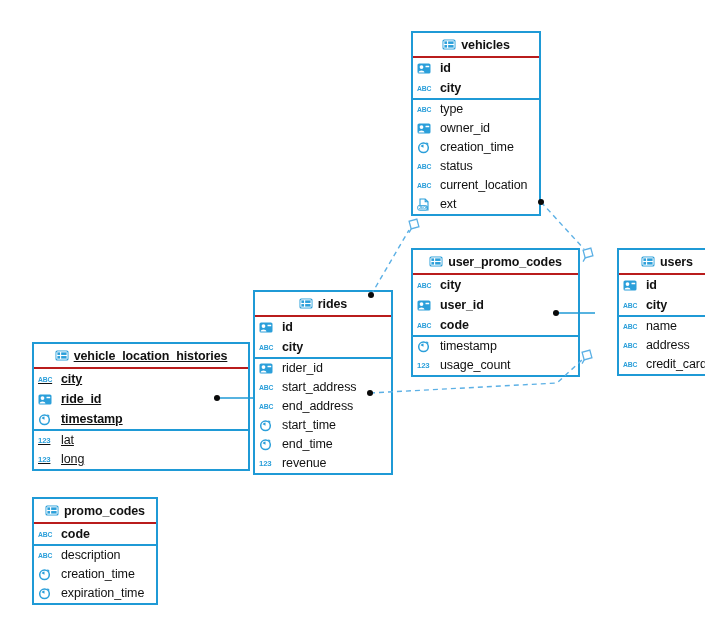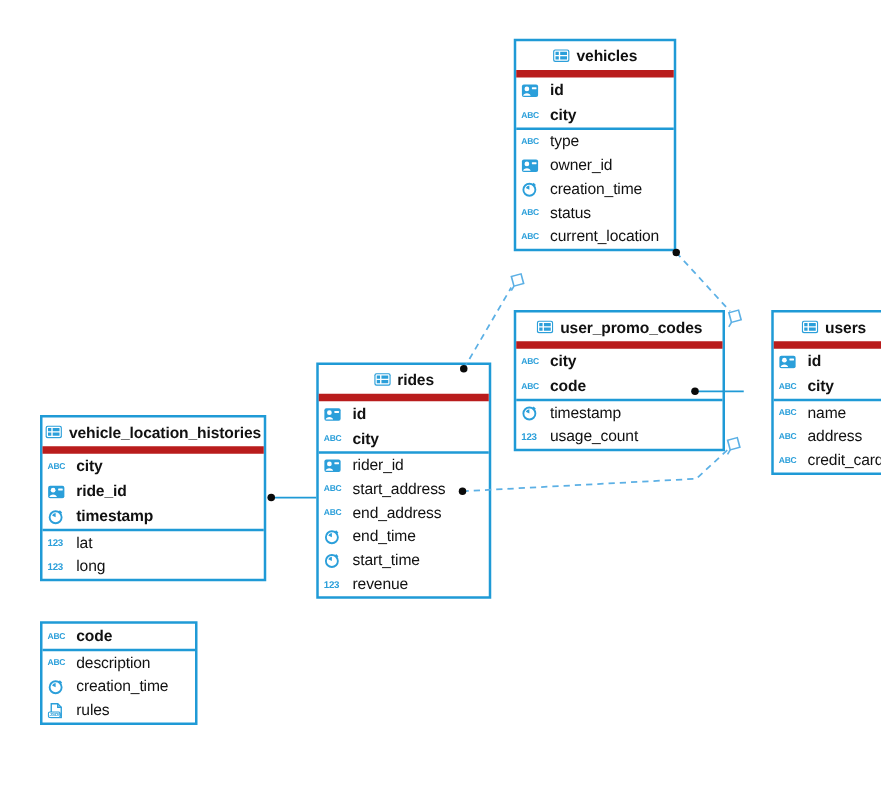--- a/index.html
+++ b/index.html
@@ -6,21 +6,21 @@
   #canvas{
     position:relative;width:705px;height:636px;background:#fff;overflow:hidden;
     font-family:"Liberation Sans", sans-serif;color:#111;
   }
   .table{
     position:absolute;background:#fff;border:2px solid #1f9ad6;z-index:1;
     font-size:12.5px;letter-spacing:-0.1px;box-sizing:border-box;
   }
   .thead{
     height:23px;display:flex;align-items:center;justify-content:center;gap:5px;
-    border-bottom:6px solid #b91c1c;font-weight:700;white-space:nowrap;padding:0 3px;
+    border-bottom:2px solid #b91c1c;font-weight:700;white-space:nowrap;padding:0 3px;
   }
   .col{
     display:flex;align-items:center;gap:4px;padding:0 5px 0 4px;white-space:nowrap;
   }
   .keys .col{height:20px;font-weight:700;}
   .cols{border-top:2px solid #1f9ad6;}
   .cols .col{height:19px;font-weight:400;}
   .icon{flex:0 0 19px;display:flex;justify-content:flex-start;}
   .abc{font-size:6.8px;font-weight:700;color:#2b9fda;letter-spacing:-0.2px;}
   .n123{font-size:7.8px;font-weight:700;color:#2b9fda;letter-spacing:-0.2px;}
@@ -131,290 +131,322 @@
             <span class="abc">ABC</span>
           </span>
           <span class="cname">status</span>
         </div>
         <div class="col">
           <span class="icon">
             <span class="abc">ABC</span>
           </span>
           <span class="cname">current_location</span>
         </div>
-      </div>
-    </div>
-    <div class="table" style="left: 411px; top: 248px; width: 169px;">
-      <div class="thead">
-        <span style="display: flex;">
-          <svg width="14" height="11" viewBox="0 0 14 11">
-            <rect x="0.5" y="0.5" width="13" height="10" rx="1.6" fill="#2b9fda"></rect>
-            <rect x="1.9" y="1.9" width="10.2" height="7.2" rx="0.6" fill="none" stroke="#fff" stroke-width="1"></rect>
-            <line x1="1.9" y1="5.5" x2="12.1" y2="5.5" stroke="#fff" stroke-width="1.1"></line>
-            <line x1="5.6" y1="1.9" x2="5.6" y2="9.1" stroke="#fff" stroke-width="1.1"></line>
-          </svg>
-        </span>
-        <span>user_promo_codes</span>
-      </div>
-      <div class="keys">
-        <div class="col">
-          <span class="icon">
-            <span class="abc">ABC</span>
-          </span>
-          <span class="cname">city</span>
-        </div>
-        <div class="col">
-          <span class="icon">
-            <span class="abc">ABC</span>
-          </span>
-          <span class="cname">code</span>
-        </div>
-      </div>
-      <div class="cols">
-        <div class="col">
-          <span class="icon">
-            <svg width="13" height="13" viewBox="0 0 13 13">
-              <circle cx="6.5" cy="6.8" r="4.8" fill="none" stroke="#2b9fda" stroke-width="1.5"></circle>
-              <path d="M6.5 6.8 L6.5 3.4 A3.4 3.4 0 0 0 3.6 5.3 Z" fill="#2b9fda"></path>
-              <line x1="9.4" y1="1.8" x2="11.2" y2="3.5" stroke="#2b9fda" stroke-width="1.4"></line>
-            </svg>
-          </span>
-          <span class="cname">timestamp</span>
-        </div>
-        <div class="col">
-          <span class="icon">
-            <span class="n123">123</span>
-          </span>
-          <span class="cname">usage_count</span>
-        </div>
-      </div>
-    </div>
-    <div class="table" style="left: 617px; top: 248px; width: 100px;">
-      <div class="thead">
-        <span style="display: flex;">
-          <svg width="14" height="11" viewBox="0 0 14 11">
-            <rect x="0.5" y="0.5" width="13" height="10" rx="1.6" fill="#2b9fda"></rect>
-            <rect x="1.9" y="1.9" width="10.2" height="7.2" rx="0.6" fill="none" stroke="#fff" stroke-width="1"></rect>
-            <line x1="1.9" y1="5.5" x2="12.1" y2="5.5" stroke="#fff" stroke-width="1.1"></line>
-            <line x1="5.6" y1="1.9" x2="5.6" y2="9.1" stroke="#fff" stroke-width="1.1"></line>
-          </svg>
-        </span>
-        <span>users</span>
-      </div>
-      <div class="keys">
-        <div class="col">
-          <span class="icon">
-            <svg width="14" height="11" viewBox="0 0 14 11">
-              <rect x="0.5" y="0.5" width="13" height="10" rx="1.6" fill="#2b9fda"></rect>
-              <circle cx="4.5" cy="4.1" r="1.9" fill="#fff"></circle>
-              <path d="M1.5 9.6 C1.8 6.9 7.2 6.9 7.5 9.6 Z" fill="#fff"></path>
-              <rect x="8.5" y="2.8" width="3.7" height="1.5" rx="0.3" fill="#fff"></rect>
-            </svg>
-          </span>
-          <span class="cname">id</span>
-        </div>
-        <div class="col">
-          <span class="icon">
-            <span class="abc">ABC</span>
-          </span>
-          <span class="cname">city</span>
-        </div>
-      </div>
-      <div class="cols">
-        <div class="col">
-          <span class="icon">
-            <span class="abc">ABC</span>
-          </span>
-          <span class="cname">name</span>
-        </div>
-        <div class="col">
-          <span class="icon">
-            <span class="abc">ABC</span>
-          </span>
-          <span class="cname">address</span>
-        </div>
-        <div class="col">
-          <span class="icon">
-            <span class="abc">ABC</span>
-          </span>
-          <span class="cname">credit_card</span>
-        </div>
-      </div>
-    </div>
-    <div class="table" style="left: 253px; top: 290px; width: 140px;">
-      <div class="thead">
-        <span style="display: flex;">
-          <svg width="14" height="11" viewBox="0 0 14 11">
-            <rect x="0.5" y="0.5" width="13" height="10" rx="1.6" fill="#2b9fda"></rect>
-            <rect x="1.9" y="1.9" width="10.2" height="7.2" rx="0.6" fill="none" stroke="#fff" stroke-width="1"></rect>
-            <line x1="1.9" y1="5.5" x2="12.1" y2="5.5" stroke="#fff" stroke-width="1.1"></line>
-            <line x1="5.6" y1="1.9" x2="5.6" y2="9.1" stroke="#fff" stroke-width="1.1"></line>
-          </svg>
-        </span>
-        <span>rides</span>
-      </div>
-      <div class="keys">
-        <div class="col">
-          <span class="icon">
-            <svg width="14" height="11" viewBox="0 0 14 11">
-              <rect x="0.5" y="0.5" width="13" height="10" rx="1.6" fill="#2b9fda"></rect>
-              <circle cx="4.5" cy="4.1" r="1.9" fill="#fff"></circle>
-              <path d="M1.5 9.6 C1.8 6.9 7.2 6.9 7.5 9.6 Z" fill="#fff"></path>
-              <rect x="8.5" y="2.8" width="3.7" height="1.5" rx="0.3" fill="#fff"></rect>
-            </svg>
-          </span>
-          <span class="cname">id</span>
-        </div>
-        <div class="col">
-          <span class="icon">
-            <span class="abc">ABC</span>
-          </span>
-          <span class="cname">city</span>
-        </div>
-      </div>
-      <div class="cols">
-        <div class="col">
-          <span class="icon">
-            <svg width="14" height="11" viewBox="0 0 14 11">
-              <rect x="0.5" y="0.5" width="13" height="10" rx="1.6" fill="#2b9fda"></rect>
-              <circle cx="4.5" cy="4.1" r="1.9" fill="#fff"></circle>
-              <path d="M1.5 9.6 C1.8 6.9 7.2 6.9 7.5 9.6 Z" fill="#fff"></path>
-              <rect x="8.5" y="2.8" width="3.7" height="1.5" rx="0.3" fill="#fff"></rect>
-            </svg>
-          </span>
-          <span class="cname">rider_id</span>
-        </div>
-        <div class="col">
-          <span class="icon">
-            <span class="abc">ABC</span>
-          </span>
-          <span class="cname">start_address</span>
-        </div>
-        <div class="col">
-          <span class="icon">
-            <span class="abc">ABC</span>
-          </span>
-          <span class="cname">end_address</span>
-        </div>
-        <div class="col">
-          <span class="icon">
-            <svg width="13" height="13" viewBox="0 0 13 13">
-              <circle cx="6.5" cy="6.8" r="4.8" fill="none" stroke="#2b9fda" stroke-width="1.5"></circle>
-              <path d="M6.5 6.8 L6.5 3.4 A3.4 3.4 0 0 0 3.6 5.3 Z" fill="#2b9fda"></path>
-              <line x1="9.4" y1="1.8" x2="11.2" y2="3.5" stroke="#2b9fda" stroke-width="1.4"></line>
-            </svg>
-          </span>
-          <span class="cname">end_time</span>
-        </div>
-        <div class="col">
-          <span class="icon">
-            <svg width="13" height="13" viewBox="0 0 13 13">
-              <circle cx="6.5" cy="6.8" r="4.8" fill="none" stroke="#2b9fda" stroke-width="1.5"></circle>
-              <path d="M6.5 6.8 L6.5 3.4 A3.4 3.4 0 0 0 3.6 5.3 Z" fill="#2b9fda"></path>
-              <line x1="9.4" y1="1.8" x2="11.2" y2="3.5" stroke="#2b9fda" stroke-width="1.4"></line>
-            </svg>
-          </span>
-          <span class="cname">start_time</span>
-        </div>
-        <div class="col">
-          <span class="icon">
-            <span class="n123">123</span>
-          </span>
-          <span class="cname">revenue</span>
-        </div>
-      </div>
-    </div>
-    <div class="table" style="left: 32px; top: 332px; width: 181px;">
-      <div class="thead">
-        <span style="display: flex;">
-          <svg width="14" height="11" viewBox="0 0 14 11">
-            <rect x="0.5" y="0.5" width="13" height="10" rx="1.6" fill="#2b9fda"></rect>
-            <rect x="1.9" y="1.9" width="10.2" height="7.2" rx="0.6" fill="none" stroke="#fff" stroke-width="1"></rect>
-            <line x1="1.9" y1="5.5" x2="12.1" y2="5.5" stroke="#fff" stroke-width="1.1"></line>
-            <line x1="5.6" y1="1.9" x2="5.6" y2="9.1" stroke="#fff" stroke-width="1.1"></line>
-          </svg>
-        </span>
-        <span>vehicle_location_histories</span>
-      </div>
-      <div class="keys">
-        <div class="col">
-          <span class="icon">
-            <span class="abc">ABC</span>
-          </span>
-          <span class="cname">city</span>
-        </div>
-        <div class="col">
-          <span class="icon">
-            <svg width="14" height="11" viewBox="0 0 14 11">
-              <rect x="0.5" y="0.5" width="13" height="10" rx="1.6" fill="#2b9fda"></rect>
-              <circle cx="4.5" cy="4.1" r="1.9" fill="#fff"></circle>
-              <path d="M1.5 9.6 C1.8 6.9 7.2 6.9 7.5 9.6 Z" fill="#fff"></path>
-              <rect x="8.5" y="2.8" width="3.7" height="1.5" rx="0.3" fill="#fff"></rect>
-            </svg>
-          </span>
-          <span class="cname">ride_id</span>
-        </div>
-        <div class="col">
-          <span class="icon">
-            <svg width="13" height="13" viewBox="0 0 13 13">
-              <circle cx="6.5" cy="6.8" r="4.8" fill="none" stroke="#2b9fda" stroke-width="1.5"></circle>
-              <path d="M6.5 6.8 L6.5 3.4 A3.4 3.4 0 0 0 3.6 5.3 Z" fill="#2b9fda"></path>
-              <line x1="9.4" y1="1.8" x2="11.2" y2="3.5" stroke="#2b9fda" stroke-width="1.4"></line>
-            </svg>
-          </span>
-          <span class="cname">timestamp</span>
-        </div>
-      </div>
-      <div class="cols">
-        <div class="col">
-          <span class="icon">
-            <span class="n123">123</span>
-          </span>
-          <span class="cname">lat</span>
-        </div>
-        <div class="col">
-          <span class="icon">
-            <span class="n123">123</span>
-          </span>
-          <span class="cname">long</span>
-        </div>
-      </div>
-    </div>
-    <div class="table" style="left: 32px; top: 497px; width: 126px;">
-      <div class="keys">
-        <div class="col">
-          <span class="icon">
-            <span class="abc">ABC</span>
-          </span>
-          <span class="cname">code</span>
-        </div>
-      </div>
-      <div class="cols">
-        <div class="col">
-          <span class="icon">
-            <span class="abc">ABC</span>
-          </span>
-          <span class="cname">description</span>
-        </div>
-        <div class="col">
-          <span class="icon">
-            <svg width="13" height="13" viewBox="0 0 13 13">
-              <circle cx="6.5" cy="6.8" r="4.8" fill="none" stroke="#2b9fda" stroke-width="1.5"></circle>
-              <path d="M6.5 6.8 L6.5 3.4 A3.4 3.4 0 0 0 3.6 5.3 Z" fill="#2b9fda"></path>
-              <line x1="9.4" y1="1.8" x2="11.2" y2="3.5" stroke="#2b9fda" stroke-width="1.4"></line>
-            </svg>
-          </span>
-          <span class="cname">creation_time</span>
-        </div>
         <div class="col">
           <span class="icon">
             <svg width="13" height="13" viewBox="0 0 13 13">
               <path d="M3 1 h5.2 l2.8 2.8 v8.2 h-8 z" fill="#fff" stroke="#2b9fda" stroke-width="1.1"></path>
               <path d="M8.2 1 v2.8 h2.8" fill="none" stroke="#2b9fda" stroke-width="1.1"></path>
               <rect x="0.7" y="7.6" width="9.4" height="4.4" rx="1.2" fill="#fff" stroke="#2b9fda" stroke-width="0.9"></rect>
               <text x="1.7" y="11" font-size="3.6" font-weight="700" fill="#2b9fda" font-family="Liberation Sans, sans-serif">JSON</text>
             </svg>
           </span>
-          <span class="cname">rules</span>
+          <span class="cname">ext</span>
+        </div>
+      </div>
+    </div>
+    <div class="table" style="left: 411px; top: 248px; width: 169px;">
+      <div class="thead">
+        <span style="display: flex;">
+          <svg width="14" height="11" viewBox="0 0 14 11">
+            <rect x="0.5" y="0.5" width="13" height="10" rx="1.6" fill="#2b9fda"></rect>
+            <rect x="1.9" y="1.9" width="10.2" height="7.2" rx="0.6" fill="none" stroke="#fff" stroke-width="1"></rect>
+            <line x1="1.9" y1="5.5" x2="12.1" y2="5.5" stroke="#fff" stroke-width="1.1"></line>
+            <line x1="5.6" y1="1.9" x2="5.6" y2="9.1" stroke="#fff" stroke-width="1.1"></line>
+          </svg>
+        </span>
+        <span>user_promo_codes</span>
+      </div>
+      <div class="keys">
+        <div class="col">
+          <span class="icon">
+            <span class="abc">ABC</span>
+          </span>
+          <span class="cname">city</span>
+        </div>
+        <div class="col">
+          <span class="icon">
+            <svg width="14" height="11" viewBox="0 0 14 11">
+              <rect x="0.5" y="0.5" width="13" height="10" rx="1.6" fill="#2b9fda"></rect>
+              <circle cx="4.5" cy="4.1" r="1.9" fill="#fff"></circle>
+              <path d="M1.5 9.6 C1.8 6.9 7.2 6.9 7.5 9.6 Z" fill="#fff"></path>
+              <rect x="8.5" y="2.8" width="3.7" height="1.5" rx="0.3" fill="#fff"></rect>
+            </svg>
+          </span>
+          <span class="cname">user_id</span>
+        </div>
+        <div class="col">
+          <span class="icon">
+            <span class="abc">ABC</span>
+          </span>
+          <span class="cname">code</span>
+        </div>
+      </div>
+      <div class="cols">
+        <div class="col">
+          <span class="icon">
+            <svg width="13" height="13" viewBox="0 0 13 13">
+              <circle cx="6.5" cy="6.8" r="4.8" fill="none" stroke="#2b9fda" stroke-width="1.5"></circle>
+              <path d="M6.5 6.8 L6.5 3.4 A3.4 3.4 0 0 0 3.6 5.3 Z" fill="#2b9fda"></path>
+              <line x1="9.4" y1="1.8" x2="11.2" y2="3.5" stroke="#2b9fda" stroke-width="1.4"></line>
+            </svg>
+          </span>
+          <span class="cname">timestamp</span>
+        </div>
+        <div class="col">
+          <span class="icon">
+            <span class="n123">123</span>
+          </span>
+          <span class="cname">usage_count</span>
+        </div>
+      </div>
+    </div>
+    <div class="table" style="left: 617px; top: 248px; width: 100px;">
+      <div class="thead">
+        <span style="display: flex;">
+          <svg width="14" height="11" viewBox="0 0 14 11">
+            <rect x="0.5" y="0.5" width="13" height="10" rx="1.6" fill="#2b9fda"></rect>
+            <rect x="1.9" y="1.9" width="10.2" height="7.2" rx="0.6" fill="none" stroke="#fff" stroke-width="1"></rect>
+            <line x1="1.9" y1="5.5" x2="12.1" y2="5.5" stroke="#fff" stroke-width="1.1"></line>
+            <line x1="5.6" y1="1.9" x2="5.6" y2="9.1" stroke="#fff" stroke-width="1.1"></line>
+          </svg>
+        </span>
+        <span>users</span>
+      </div>
+      <div class="keys">
+        <div class="col">
+          <span class="icon">
+            <svg width="14" height="11" viewBox="0 0 14 11">
+              <rect x="0.5" y="0.5" width="13" height="10" rx="1.6" fill="#2b9fda"></rect>
+              <circle cx="4.5" cy="4.1" r="1.9" fill="#fff"></circle>
+              <path d="M1.5 9.6 C1.8 6.9 7.2 6.9 7.5 9.6 Z" fill="#fff"></path>
+              <rect x="8.5" y="2.8" width="3.7" height="1.5" rx="0.3" fill="#fff"></rect>
+            </svg>
+          </span>
+          <span class="cname">id</span>
+        </div>
+        <div class="col">
+          <span class="icon">
+            <span class="abc">ABC</span>
+          </span>
+          <span class="cname">city</span>
+        </div>
+      </div>
+      <div class="cols">
+        <div class="col">
+          <span class="icon">
+            <span class="abc">ABC</span>
+          </span>
+          <span class="cname">name</span>
+        </div>
+        <div class="col">
+          <span class="icon">
+            <span class="abc">ABC</span>
+          </span>
+          <span class="cname">address</span>
+        </div>
+        <div class="col">
+          <span class="icon">
+            <span class="abc">ABC</span>
+          </span>
+          <span class="cname">credit_card</span>
+        </div>
+      </div>
+    </div>
+    <div class="table" style="left: 253px; top: 290px; width: 140px;">
+      <div class="thead">
+        <span style="display: flex;">
+          <svg width="14" height="11" viewBox="0 0 14 11">
+            <rect x="0.5" y="0.5" width="13" height="10" rx="1.6" fill="#2b9fda"></rect>
+            <rect x="1.9" y="1.9" width="10.2" height="7.2" rx="0.6" fill="none" stroke="#fff" stroke-width="1"></rect>
+            <line x1="1.9" y1="5.5" x2="12.1" y2="5.5" stroke="#fff" stroke-width="1.1"></line>
+            <line x1="5.6" y1="1.9" x2="5.6" y2="9.1" stroke="#fff" stroke-width="1.1"></line>
+          </svg>
+        </span>
+        <span>rides</span>
+      </div>
+      <div class="keys">
+        <div class="col">
+          <span class="icon">
+            <svg width="14" height="11" viewBox="0 0 14 11">
+              <rect x="0.5" y="0.5" width="13" height="10" rx="1.6" fill="#2b9fda"></rect>
+              <circle cx="4.5" cy="4.1" r="1.9" fill="#fff"></circle>
+              <path d="M1.5 9.6 C1.8 6.9 7.2 6.9 7.5 9.6 Z" fill="#fff"></path>
+              <rect x="8.5" y="2.8" width="3.7" height="1.5" rx="0.3" fill="#fff"></rect>
+            </svg>
+          </span>
+          <span class="cname">id</span>
+        </div>
+        <div class="col">
+          <span class="icon">
+            <span class="abc">ABC</span>
+          </span>
+          <span class="cname">city</span>
+        </div>
+      </div>
+      <div class="cols">
+        <div class="col">
+          <span class="icon">
+            <svg width="14" height="11" viewBox="0 0 14 11">
+              <rect x="0.5" y="0.5" width="13" height="10" rx="1.6" fill="#2b9fda"></rect>
+              <circle cx="4.5" cy="4.1" r="1.9" fill="#fff"></circle>
+              <path d="M1.5 9.6 C1.8 6.9 7.2 6.9 7.5 9.6 Z" fill="#fff"></path>
+              <rect x="8.5" y="2.8" width="3.7" height="1.5" rx="0.3" fill="#fff"></rect>
+            </svg>
+          </span>
+          <span class="cname">rider_id</span>
+        </div>
+        <div class="col">
+          <span class="icon">
+            <span class="abc">ABC</span>
+          </span>
+          <span class="cname">start_address</span>
+        </div>
+        <div class="col">
+          <span class="icon">
+            <span class="abc">ABC</span>
+          </span>
+          <span class="cname">end_address</span>
+        </div>
+        <div class="col">
+          <span class="icon">
+            <svg width="13" height="13" viewBox="0 0 13 13">
+              <circle cx="6.5" cy="6.8" r="4.8" fill="none" stroke="#2b9fda" stroke-width="1.5"></circle>
+              <path d="M6.5 6.8 L6.5 3.4 A3.4 3.4 0 0 0 3.6 5.3 Z" fill="#2b9fda"></path>
+              <line x1="9.4" y1="1.8" x2="11.2" y2="3.5" stroke="#2b9fda" stroke-width="1.4"></line>
+            </svg>
+          </span>
+          <span class="cname">start_time</span>
+        </div>
+        <div class="col">
+          <span class="icon">
+            <svg width="13" height="13" viewBox="0 0 13 13">
+              <circle cx="6.5" cy="6.8" r="4.8" fill="none" stroke="#2b9fda" stroke-width="1.5"></circle>
+              <path d="M6.5 6.8 L6.5 3.4 A3.4 3.4 0 0 0 3.6 5.3 Z" fill="#2b9fda"></path>
+              <line x1="9.4" y1="1.8" x2="11.2" y2="3.5" stroke="#2b9fda" stroke-width="1.4"></line>
+            </svg>
+          </span>
+          <span class="cname">end_time</span>
+        </div>
+        <div class="col">
+          <span class="icon">
+            <span class="n123">123</span>
+          </span>
+          <span class="cname">revenue</span>
+        </div>
+      </div>
+    </div>
+    <div class="table" style="left: 32px; top: 342px; width: 218px; text-decoration: underline;">
+      <div class="thead">
+        <span style="display: flex;">
+          <svg width="14" height="11" viewBox="0 0 14 11">
+            <rect x="0.5" y="0.5" width="13" height="10" rx="1.6" fill="#2b9fda"></rect>
+            <rect x="1.9" y="1.9" width="10.2" height="7.2" rx="0.6" fill="none" stroke="#fff" stroke-width="1"></rect>
+            <line x1="1.9" y1="5.5" x2="12.1" y2="5.5" stroke="#fff" stroke-width="1.1"></line>
+            <line x1="5.6" y1="1.9" x2="5.6" y2="9.1" stroke="#fff" stroke-width="1.1"></line>
+          </svg>
+        </span>
+        <span>vehicle_location_histories</span>
+      </div>
+      <div class="keys">
+        <div class="col">
+          <span class="icon">
+            <span class="abc">ABC</span>
+          </span>
+          <span class="cname">city</span>
+        </div>
+        <div class="col">
+          <span class="icon">
+            <svg width="14" height="11" viewBox="0 0 14 11">
+              <rect x="0.5" y="0.5" width="13" height="10" rx="1.6" fill="#2b9fda"></rect>
+              <circle cx="4.5" cy="4.1" r="1.9" fill="#fff"></circle>
+              <path d="M1.5 9.6 C1.8 6.9 7.2 6.9 7.5 9.6 Z" fill="#fff"></path>
+              <rect x="8.5" y="2.8" width="3.7" height="1.5" rx="0.3" fill="#fff"></rect>
+            </svg>
+          </span>
+          <span class="cname">ride_id</span>
+        </div>
+        <div class="col">
+          <span class="icon">
+            <svg width="13" height="13" viewBox="0 0 13 13">
+              <circle cx="6.5" cy="6.8" r="4.8" fill="none" stroke="#2b9fda" stroke-width="1.5"></circle>
+              <path d="M6.5 6.8 L6.5 3.4 A3.4 3.4 0 0 0 3.6 5.3 Z" fill="#2b9fda"></path>
+              <line x1="9.4" y1="1.8" x2="11.2" y2="3.5" stroke="#2b9fda" stroke-width="1.4"></line>
+            </svg>
+          </span>
+          <span class="cname">timestamp</span>
+        </div>
+      </div>
+      <div class="cols">
+        <div class="col">
+          <span class="icon">
+            <span class="n123">123</span>
+          </span>
+          <span class="cname">lat</span>
+        </div>
+        <div class="col">
+          <span class="icon">
+            <span class="n123">123</span>
+          </span>
+          <span class="cname">long</span>
+        </div>
+      </div>
+    </div>
+    <div class="table" style="left: 32px; top: 497px; width: 126px;">
+      <div class="thead">
+        <span style="display: flex;">
+          <svg width="14" height="11" viewBox="0 0 14 11">
+            <rect x="0.5" y="0.5" width="13" height="10" rx="1.6" fill="#2b9fda"></rect>
+            <rect x="1.9" y="1.9" width="10.2" height="7.2" rx="0.6" fill="none" stroke="#fff" stroke-width="1"></rect>
+            <line x1="1.9" y1="5.5" x2="12.1" y2="5.5" stroke="#fff" stroke-width="1.1"></line>
+            <line x1="5.6" y1="1.9" x2="5.6" y2="9.1" stroke="#fff" stroke-width="1.1"></line>
+          </svg>
+        </span>
+        <span>promo_codes</span>
+      </div>
+      <div class="keys">
+        <div class="col">
+          <span class="icon">
+            <span class="abc">ABC</span>
+          </span>
+          <span class="cname">code</span>
+        </div>
+      </div>
+      <div class="cols">
+        <div class="col">
+          <span class="icon">
+            <span class="abc">ABC</span>
+          </span>
+          <span class="cname">description</span>
+        </div>
+        <div class="col">
+          <span class="icon">
+            <svg width="13" height="13" viewBox="0 0 13 13">
+              <circle cx="6.5" cy="6.8" r="4.8" fill="none" stroke="#2b9fda" stroke-width="1.5"></circle>
+              <path d="M6.5 6.8 L6.5 3.4 A3.4 3.4 0 0 0 3.6 5.3 Z" fill="#2b9fda"></path>
+              <line x1="9.4" y1="1.8" x2="11.2" y2="3.5" stroke="#2b9fda" stroke-width="1.4"></line>
+            </svg>
+          </span>
+          <span class="cname">creation_time</span>
+        </div>
+        <div class="col">
+          <span class="icon">
+            <svg width="13" height="13" viewBox="0 0 13 13">
+              <circle cx="6.5" cy="6.8" r="4.8" fill="none" stroke="#2b9fda" stroke-width="1.5"></circle>
+              <path d="M6.5 6.8 L6.5 3.4 A3.4 3.4 0 0 0 3.6 5.3 Z" fill="#2b9fda"></path>
+              <line x1="9.4" y1="1.8" x2="11.2" y2="3.5" stroke="#2b9fda" stroke-width="1.4"></line>
+            </svg>
+          </span>
+          <span class="cname">expiration_time</span>
         </div>
       </div>
     </div>
   </div>
 
 </body></html>

